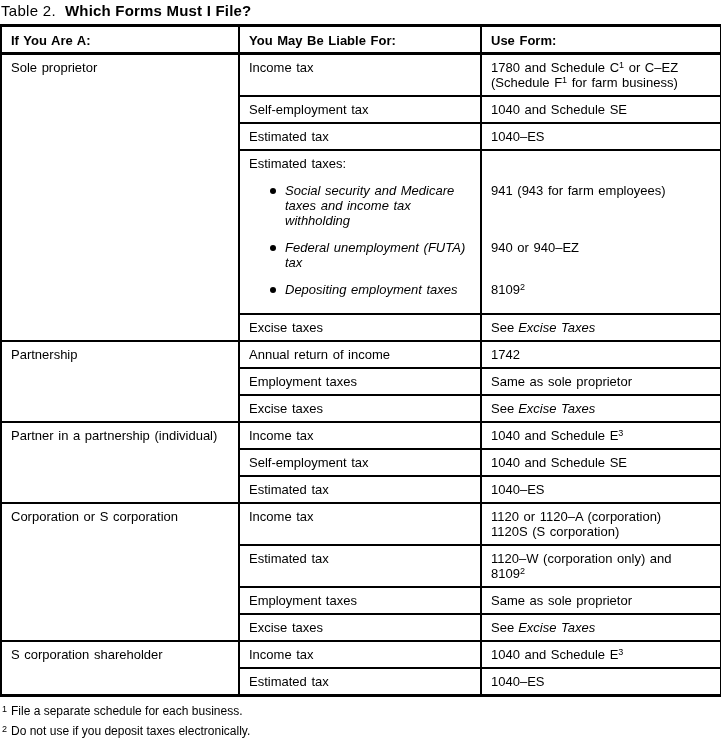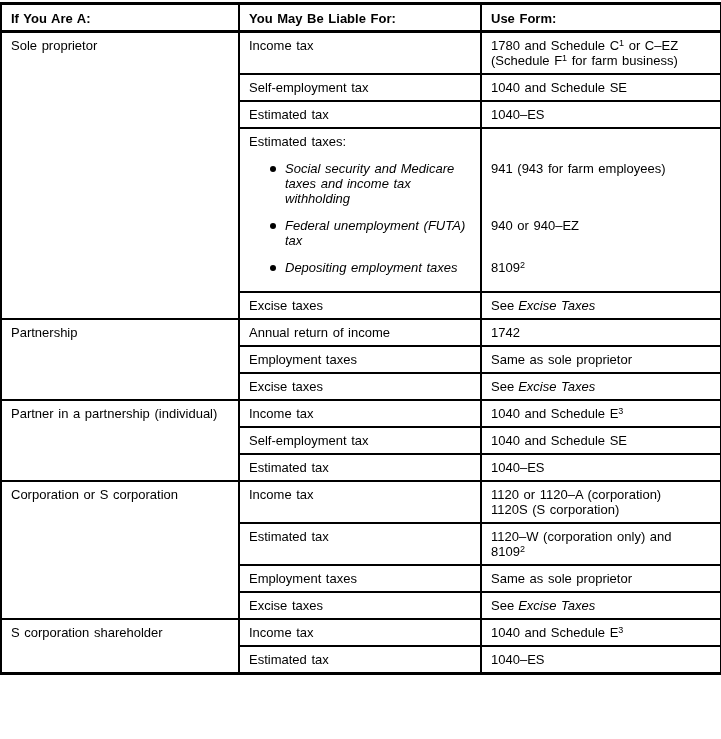--- a/index.html
+++ b/index.html
@@ -64,20 +64,23 @@
 
   .footnotes { margin: 7px 0 0 2px; font-size: 12px; }
   .footnote { line-height: 14px; margin-bottom: 6px; }
   .footnote sup { margin-right: 4px; vertical-align: 3px; }
 </style>
 </head>
 <body>
 
 <div class="page">
 
+  <div class="doc-title">
+    <span class="t-label">Table 2.</span><span class="t-main">Which Forms Must I File?</span>
+  </div>
 
   <table class="forms-table">
     <colgroup>
         <col class="c1">
         <col class="c2">
         <col class="c3">
       </colgroup>
     <thead>
       <tr>
         <th>If You Are A:</th>
@@ -197,14 +200,19 @@
         <td><span>1040 and Schedule E</span><sup>3</sup></td>
       </tr>
       <tr class="rule">
         <td>Estimated tax</td>
         <td>1040–ES</td>
       </tr>
 
     </tbody>
   </table>
 
+  <div class="footnotes">
+    <div class="footnote"><sup>1</sup><span>File a separate schedule for each business.</span></div>
+    <div class="footnote"><sup>2</sup><span>Do not use if you deposit taxes electronically.</span></div>
+
+  </div>
 
 </div>
 
 </body></html>

